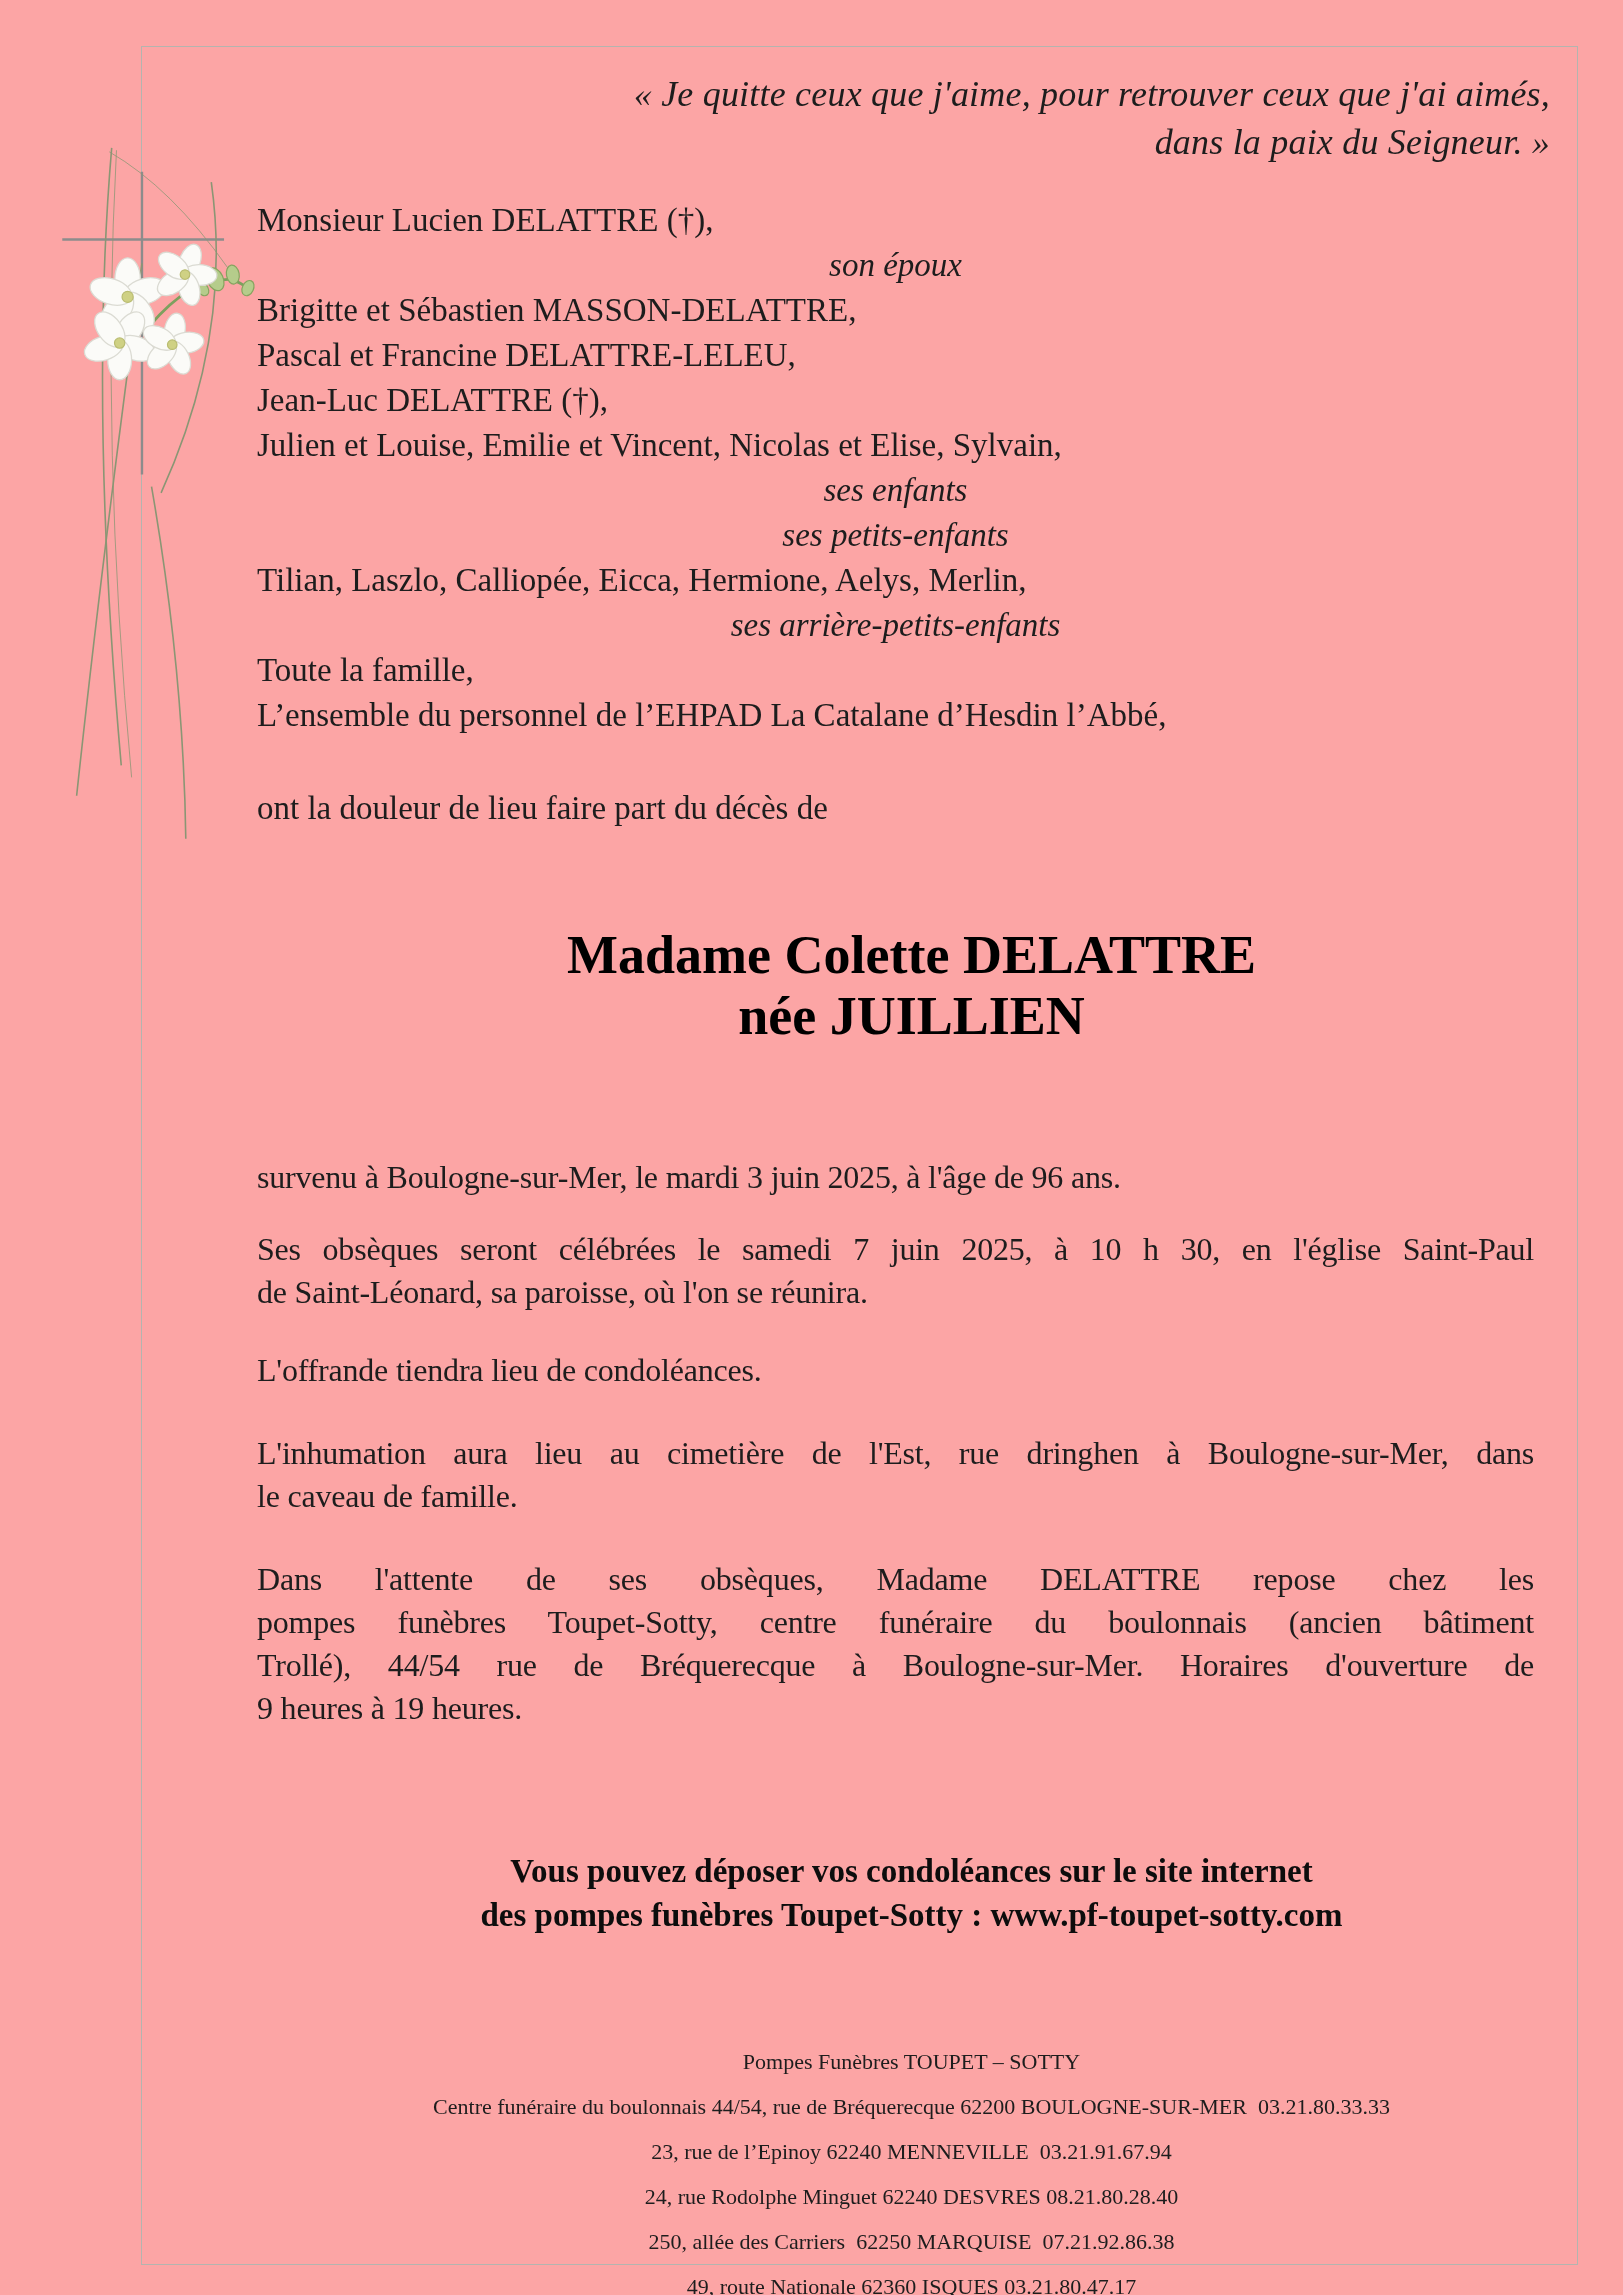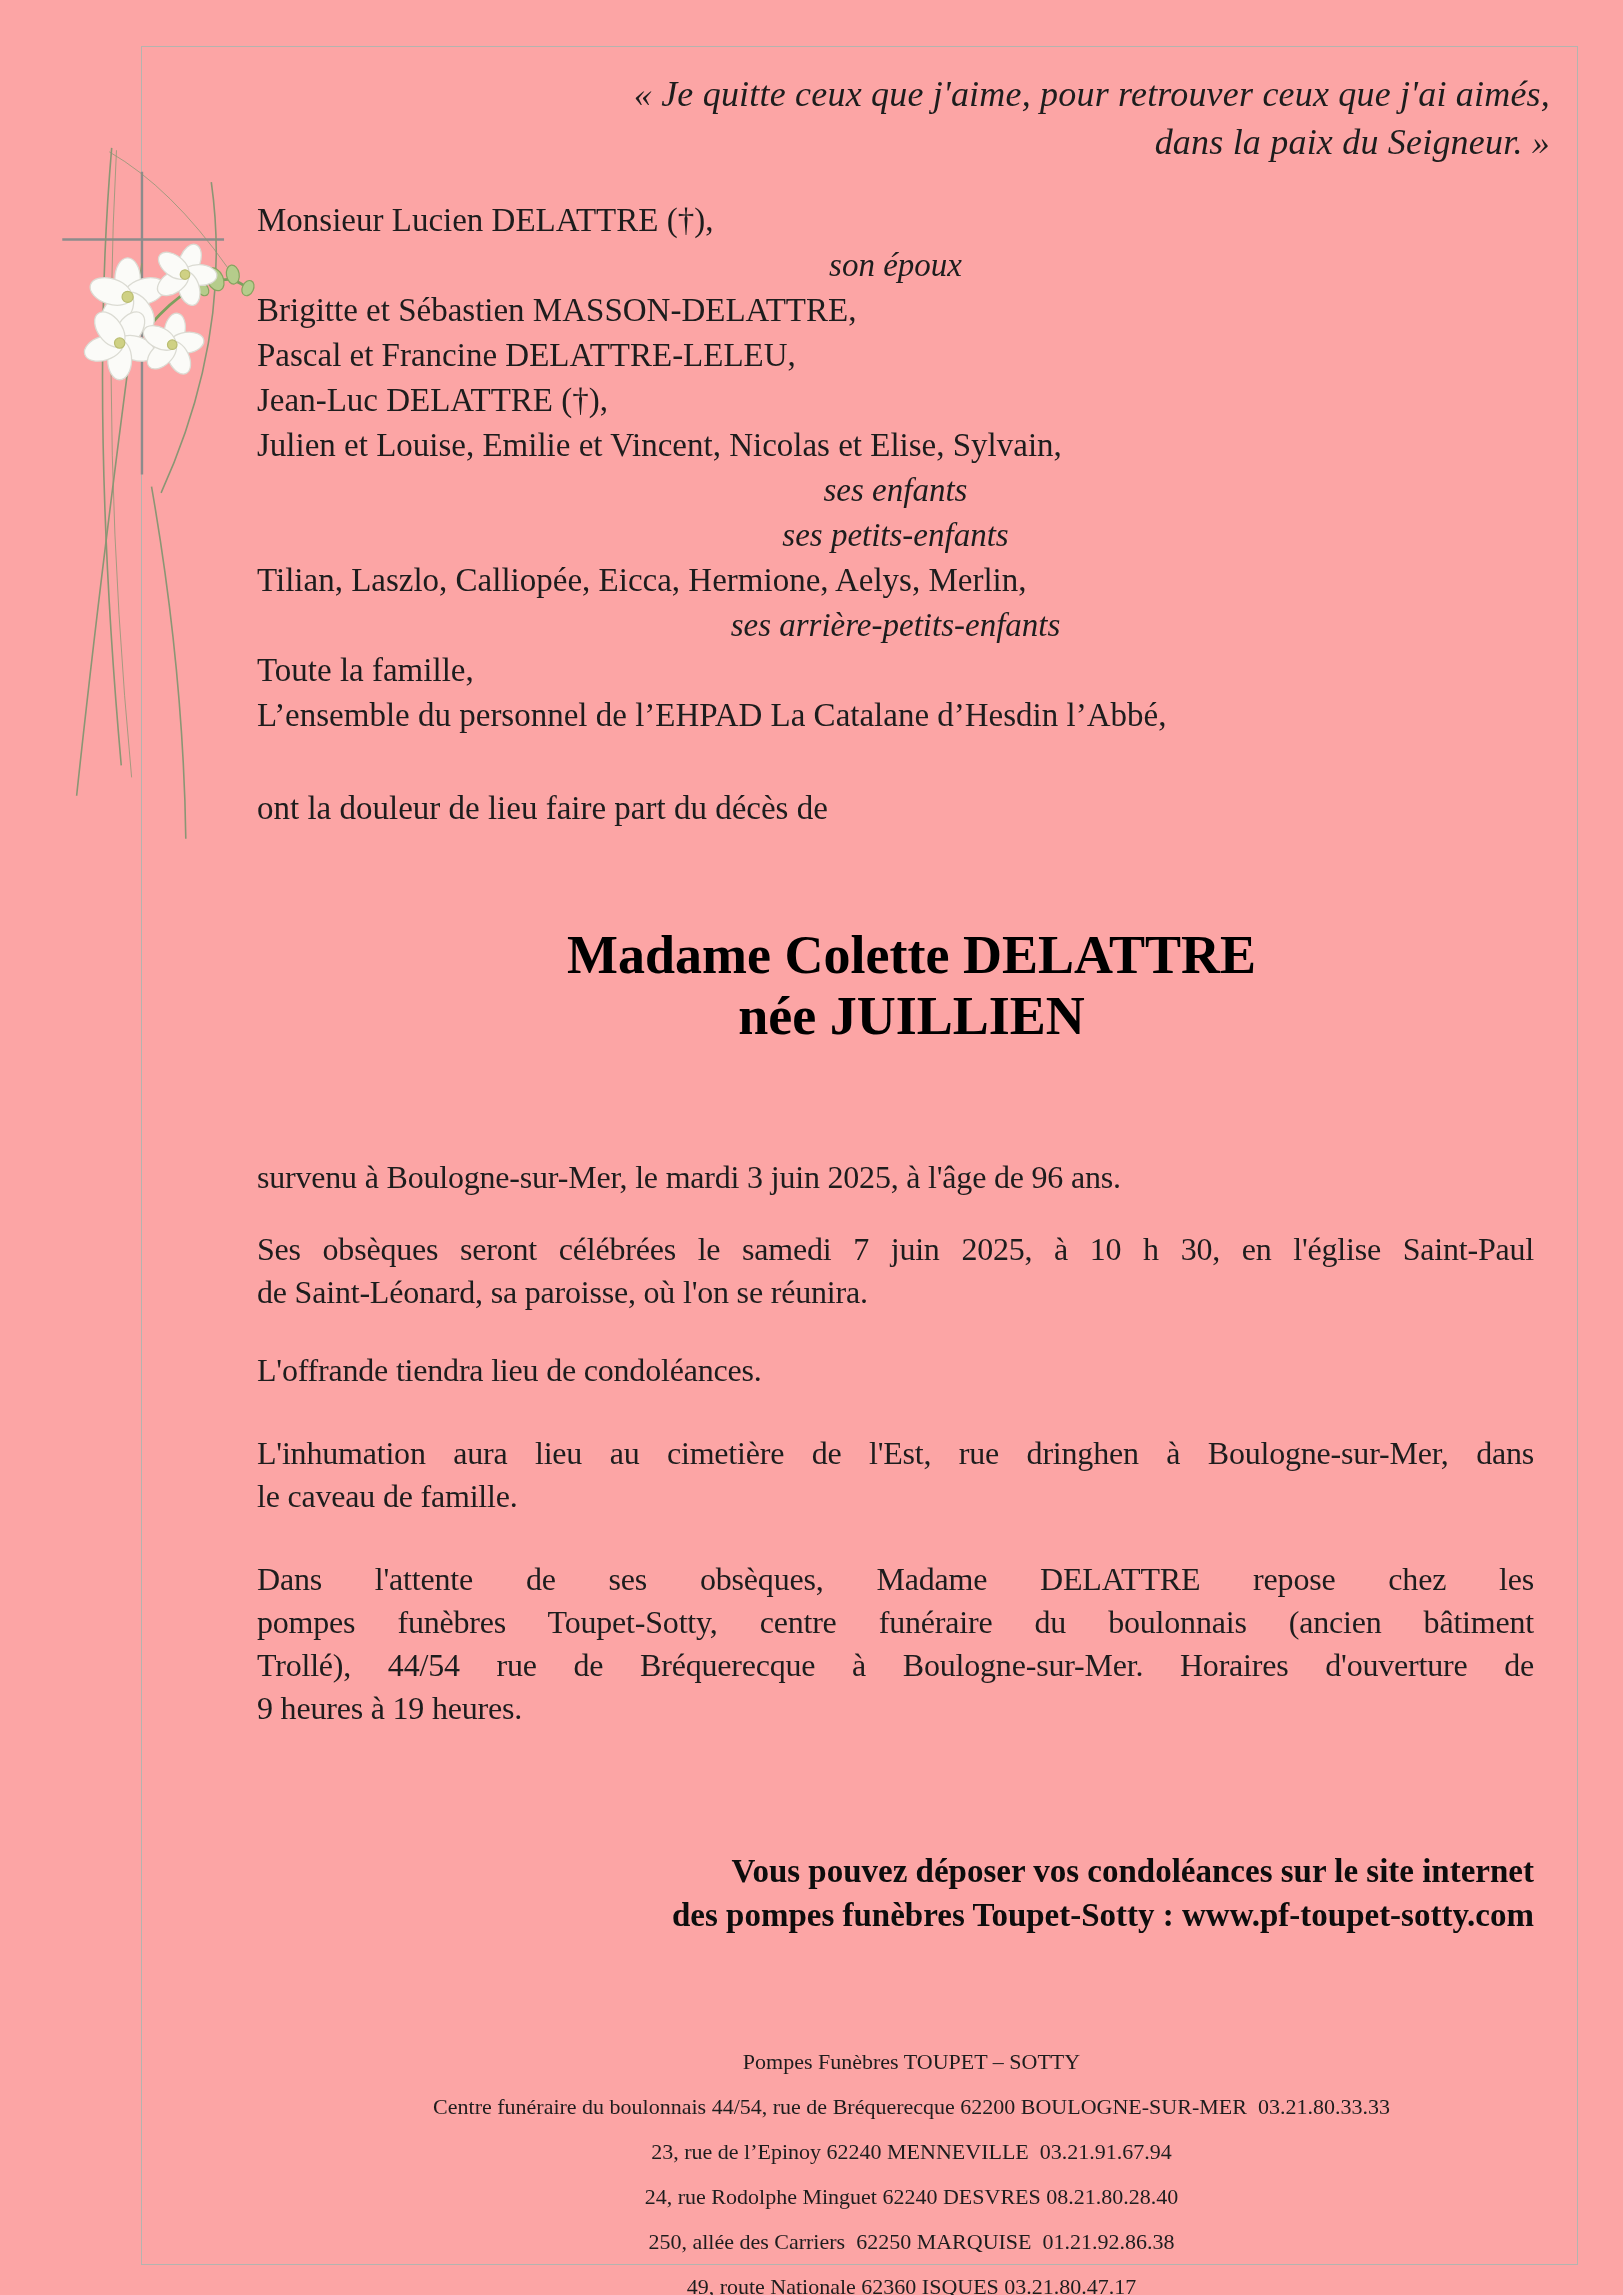--- a/index.html
+++ b/index.html
@@ -39,21 +39,21 @@
   .para{left:257px;width:1277px;font-size:32px;line-height:43px;letter-spacing:-0.2px;}
   .para .jline{text-align:justify;text-align-last:justify;}
   .para .lline{text-align:left;}
   .p1{top:1156px;}
   .p2{top:1228px;}
   .p3{top:1349px;}
   .p4{top:1432px;}
   .p5{top:1558px;}
   .condolences{
     left:257px;width:1277px;top:1849px;padding-left:32px;box-sizing:border-box;
-    text-align:right;font-weight:bold;font-size:33px;line-height:44px;color:#0d0d0d;
+    text-align:center;font-weight:bold;font-size:33px;line-height:44px;color:#0d0d0d;
   }
   .footer{
     left:257px;width:1277px;top:2049px;padding-left:32px;box-sizing:border-box;
     text-align:center;font-size:22px;line-height:25px;
   }
   .footer .company{margin-bottom:19px;}
   .footer .addr{white-space:pre-wrap;margin-top:20px;}
 </style>
 </head>
 <body>
@@ -174,18 +174,18 @@
   <div class="abs condolences">
     <div>Vous pouvez déposer vos condoléances sur le site internet</div>
     <div>des pompes funèbres Toupet-Sotty : www.pf-toupet-sotty.com</div>
   </div>
 
   <div class="abs footer">
     <div class="company">Pompes Funèbres TOUPET – SOTTY</div>
     <div class="addr">Centre funéraire du boulonnais 44/54, rue de Bréquerecque 62200 BOULOGNE-SUR-MER  03.21.80.33.33</div>
     <div class="addr">23, rue de l’Epinoy 62240 MENNEVILLE  03.21.91.67.94</div>
     <div class="addr">24, rue Rodolphe Minguet 62240 DESVRES 08.21.80.28.40</div>
-    <div class="addr">250, allée des Carriers  62250 MARQUISE  01.21.92.86.38</div>
+    <div class="addr">250, allée des Carriers  62250 MARQUISE  07.21.92.86.38</div>
     <div class="addr">49, route Nationale 62360 ISQUES 03.21.80.47.17</div>
   </div>
 
 </div>
 
 
 </body></html>

